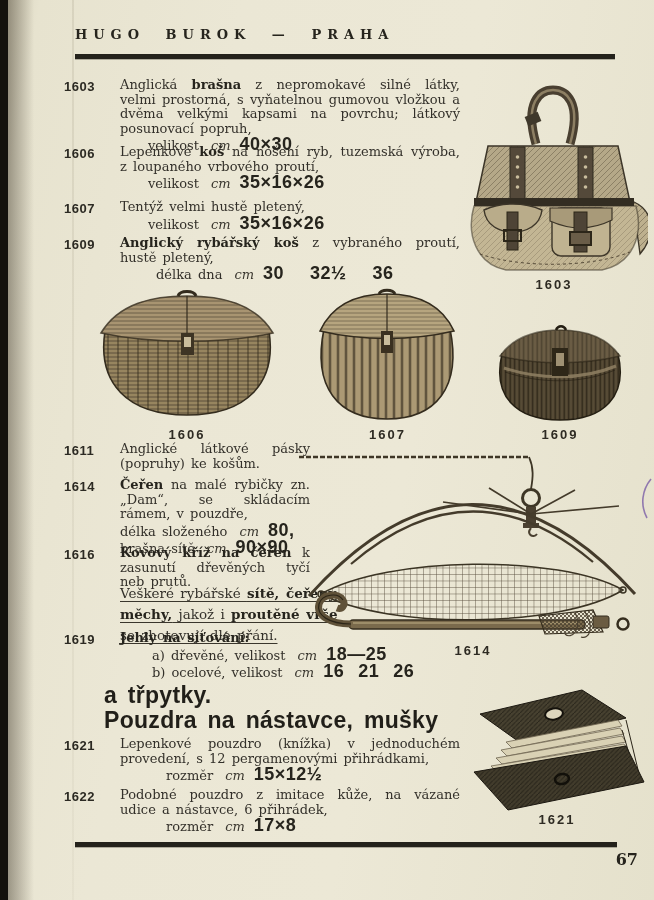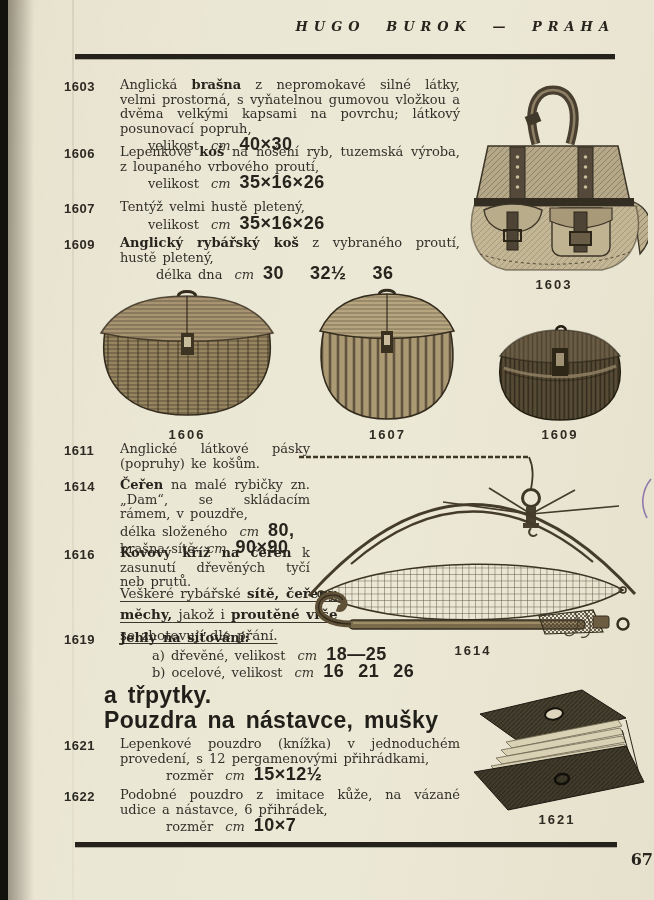--- a/index.html
+++ b/index.html
@@ -9,26 +9,26 @@
     background:linear-gradient(100deg,#d8d3bd 0%,#e7e3cf 5%,#ebe7d5 30%,#ece8d6 60%,#e5e1cc 100%);
     font-family:"DejaVu Serif","Liberation Serif",serif;
     color:#33302a;
   }
   .edge{position:absolute;left:0;top:0;width:8px;height:900px;background:#14120d;}
   .edge-shadow{position:absolute;left:8px;top:0;width:26px;height:900px;
     background:linear-gradient(90deg,rgba(60,52,38,.45),rgba(60,52,38,0));}
   .crease{position:absolute;left:72px;top:0;width:2px;height:900px;
     background:linear-gradient(rgba(120,110,85,.14),rgba(120,110,85,.05));}
 
-  .hdr-title{position:absolute;left:75px;top:19px;width:540px;text-align:right;
-    font-size:13px;font-weight:bold;letter-spacing:6px;word-spacing:10px;color:#26241d;font-style:italic;}
+  .hdr-title{position:absolute;left:75px;top:27px;width:540px;text-align:left;
+    font-size:13px;font-weight:bold;letter-spacing:6px;word-spacing:10px;color:#26241d;}
   .rule{position:absolute;left:75px;height:5px;background:#24221b;box-shadow:0 1px 0 rgba(36,34,27,.3);}
   .rule-top{top:54px;width:540px;}
   .rule-bottom{top:842px;width:542px;}
-  .pagenum{position:absolute;left:575px;top:850px;width:78px;text-align:right;
+  .pagenum{position:absolute;left:560px;top:850px;width:78px;text-align:right;
     font-size:16px;font-weight:bold;color:#26241d;}
 
   .row{position:absolute;left:64px;display:flex;}
   .num{width:56px;flex:none;font-family:"Liberation Sans","DejaVu Sans",sans-serif;
     font-weight:bold;font-size:13px;color:#2c2a23;letter-spacing:.5px;padding-top:1px;}
   .txt{flex:none;}
   .w-wide{width:340px;}
   .w-narrow{width:190px;}
   .body{margin:0;font-size:13px;line-height:14.5px;text-align:justify;word-spacing:2px;}
   .body b{color:#26241d;}
@@ -152,21 +152,21 @@
     <div class="txt w-wide">
       <p class="body"><span>Lepenkové pouzdro (knížka) v jednoduchém provedení, s 12 pergamenovými přihrádkami,</span></p>
       <div class="size ind46"><span class="szl">rozměr</span><i class="unit">cm</i><b class="dim">15×12½</b></div>
     </div>
   </div>
 
   <div class="row" style="top:788px">
     <div class="num">1622</div>
     <div class="txt w-wide">
       <p class="body"><span>Podobné pouzdro z imitace kůže, na vázané udice a nástavce, 6 přihrádek,</span></p>
-      <div class="size ind46"><span class="szl">rozměr</span><i class="unit">cm</i><b class="dim">10×7</b></div>
+      <div class="size ind46"><span class="szl">rozměr</span><i class="unit">cm</i><b class="dim">17×8</b></div>
     </div>
   </div>
 
   <div class="fig" style="left:460px;top:84px">
     <svg width="188" height="192" viewBox="0 0 188 192">
       <defs>
         <pattern id="bagHatch" width="6" height="6" patternUnits="userSpaceOnUse">
           <path d="M0,6 L6,0" stroke="#6a5f49" stroke-width="1" opacity="0.55"></path>
         </pattern>
       </defs>

